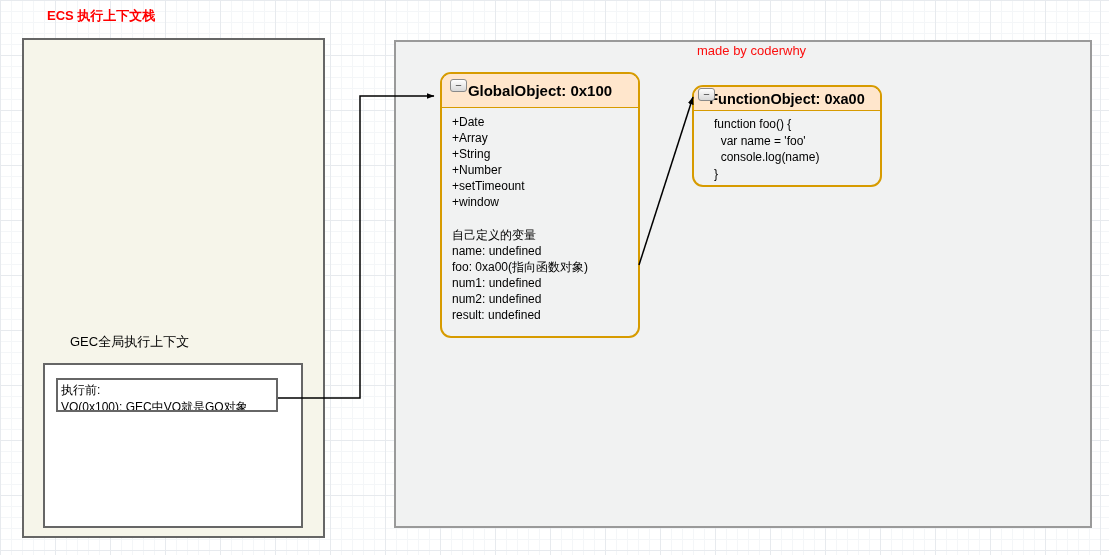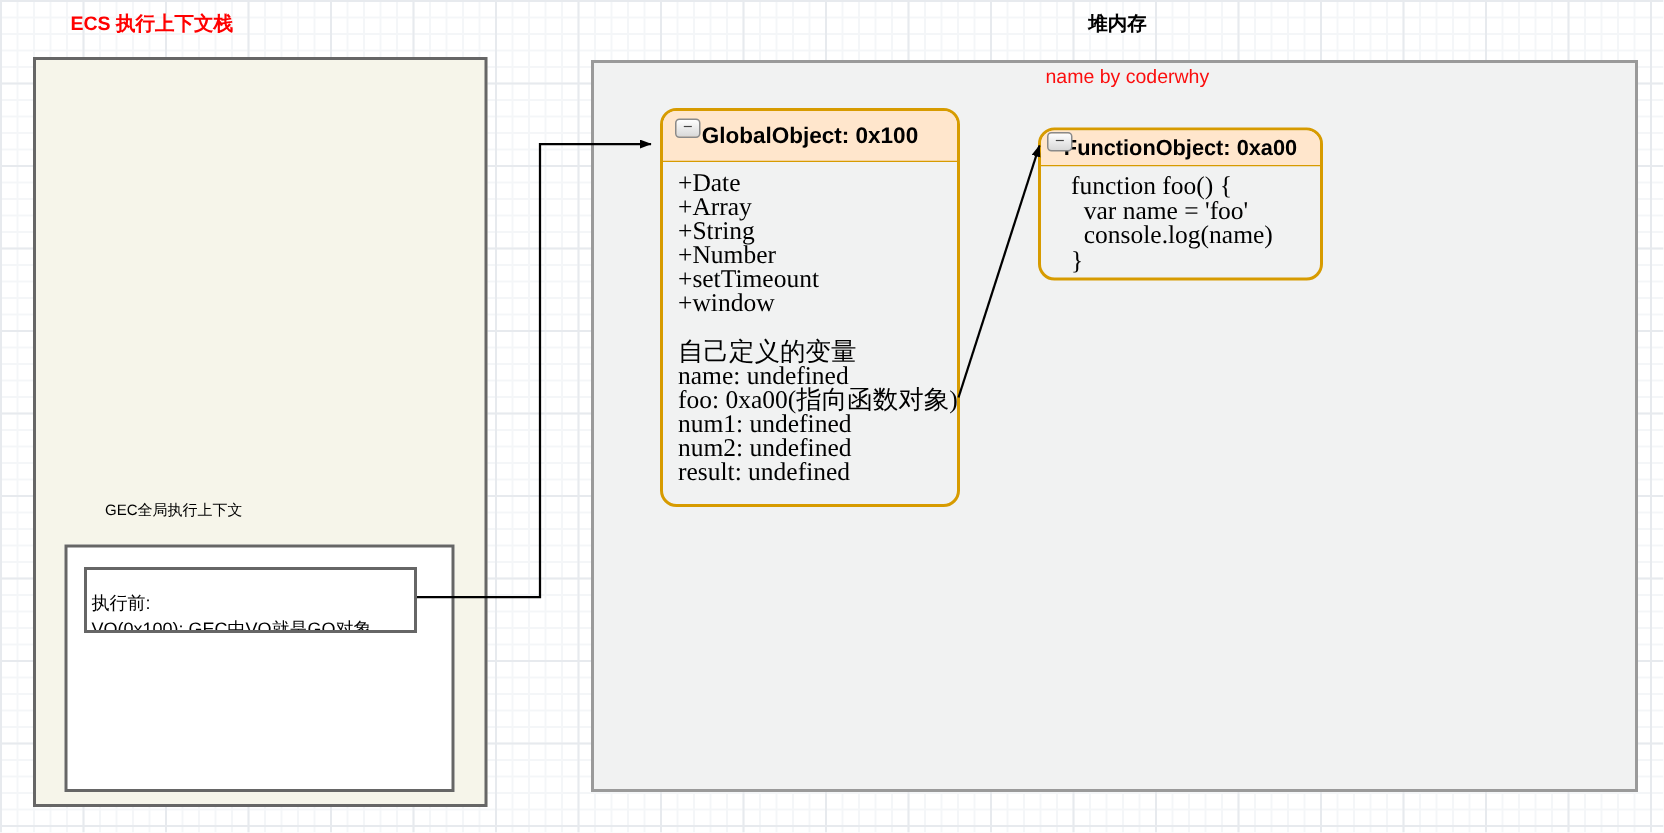--- a/index.html
+++ b/index.html
@@ -41,36 +41,36 @@
   }
 
   
   .stack-box {
     left: 22px; top: 38px; width: 303px; height: 500px;
     background: #f6f5ea;
     border: 2px solid #666666;
   }
   .gec-label {
     left: 70px; top: 333px;
-    font-size: 10px; color: #000;
+    font-size: 13px; color: #000;
     white-space: nowrap;
   }
   .gec-box {
     left: 43px; top: 363px; width: 260px; height: 165px;
     background: #ffffff;
     border: 2px solid #666666;
   }
   .frame {
     background: #ffffff;
     border: 2px solid #666666;
     font-size: 12px; line-height: 1.42; color: #000;
     white-space: pre;
     overflow: hidden;
   }
-  .frame-1 { left: 56px; top: 378px; width: 222px; height: 44px; padding: 14px 3px; }
+  .frame-1 { left: 56px; top: 378px; width: 222px; height: 34px; padding: 2px 3px; }
   .frame-2 {
     left: 56px; top: 433px; width: 222px; height: 84px; padding: 2px 3px;
     display: flex; flex-direction: column; justify-content: center;
   }
 
   
   .heap-box {
     left: 394px; top: 40px; width: 698px; height: 488px;
     background: #f1f2f2;
     border: 2px solid #9a9a9a;
@@ -95,24 +95,23 @@
     position: absolute;
     width: 17px; height: 13px;
     background: linear-gradient(#fefefe, #d8d8d8);
     border: 1px solid #8a8a8a;
     border-radius: 3px;
     font-size: 11px; line-height: 10px; font-weight: normal;
     text-align: center; color: #444;
     cursor: pointer;
   }
   .node-body {
-    font-size: 17px; color: #000;
+    font-size: 12px; color: #000;
     white-space: pre;
     overflow: hidden;
-    font-family: Liberation Serif, serif;
   }
 
   .global-object { left: 440px; top: 72px; width: 200px; height: 266px; }
   .global-object .node-header { height: 34px; font-size: 15px; }
   .global-object .collapse-btn { left: 8px; top: 5px; }
   .global-object .node-body { padding: 6px 10px; line-height: 16.1px; height: 228px; }
 
   .function-object { left: 692px; top: 85px; width: 190px; height: 102px; }
   .function-object .node-header { height: 24px; font-size: 14.5px; }
   .function-object .collapse-btn { left: 4px; top: 1px; }
@@ -125,30 +124,29 @@
     pointer-events: none;
     z-index: 5;
   }
 </style>
 </head>
 <body>
 
 <div id="canvas">
 
   <div class="abs stack-title">ECS 执行上下文栈</div>
-  <div class="abs heap-title">堆内存</div>
 
   <div class="abs stack-box"></div>
   <div class="abs gec-label">GEC全局执行上下文</div>
   <div class="abs gec-box"></div>
   <div class="abs frame frame-1">执行前:
 VO(0x100): GEC中VO就是GO对象</div>
 
   <div class="abs heap-box"></div>
-  <div class="abs watermark">name by coderwhy</div>
+  <div class="abs watermark">made by coderwhy</div>
 
   <div class="abs node global-object">
     <div class="node-header">
       <span class="collapse-btn">−</span>
       <span>GlobalObject: 0x100</span>
     </div>
     <div class="node-body">+Date
 +Array
 +String
 +Number

